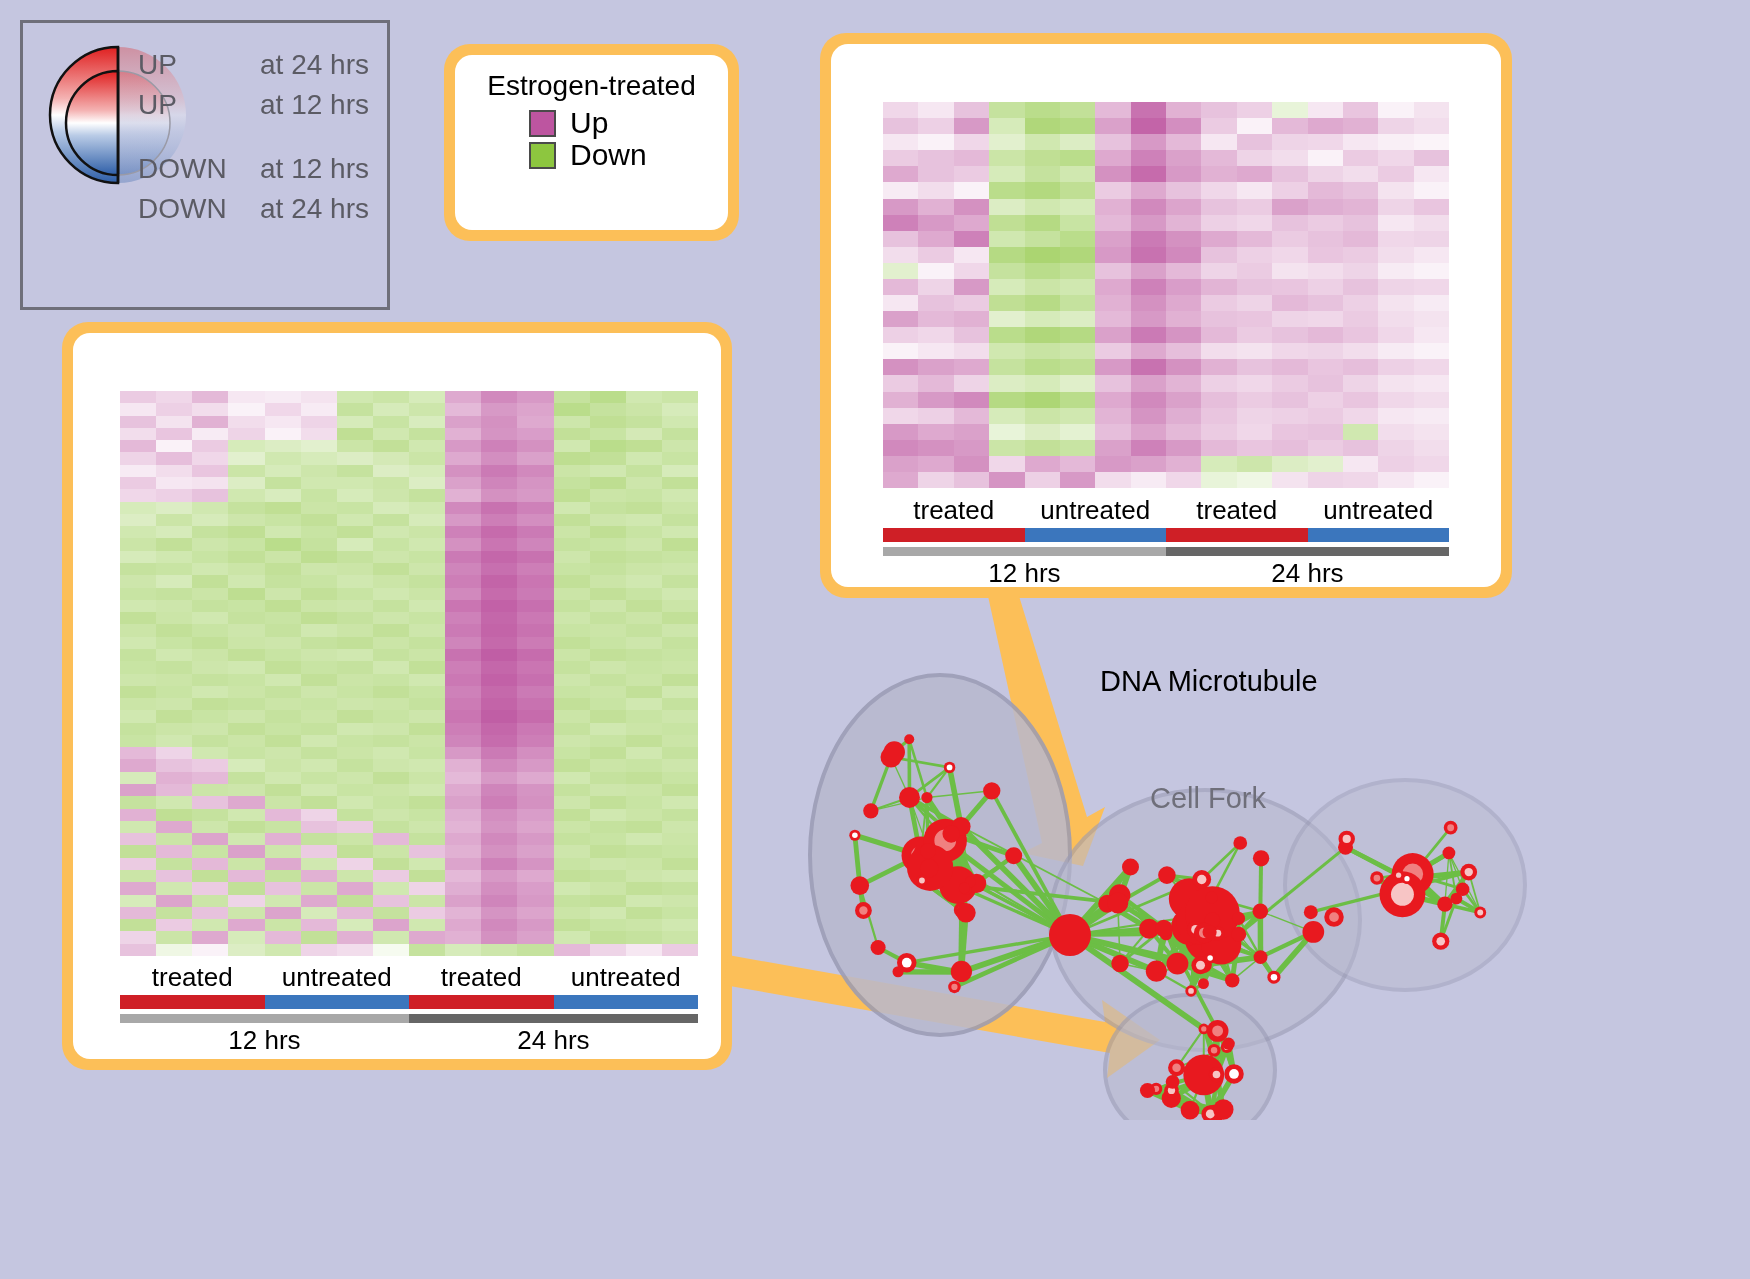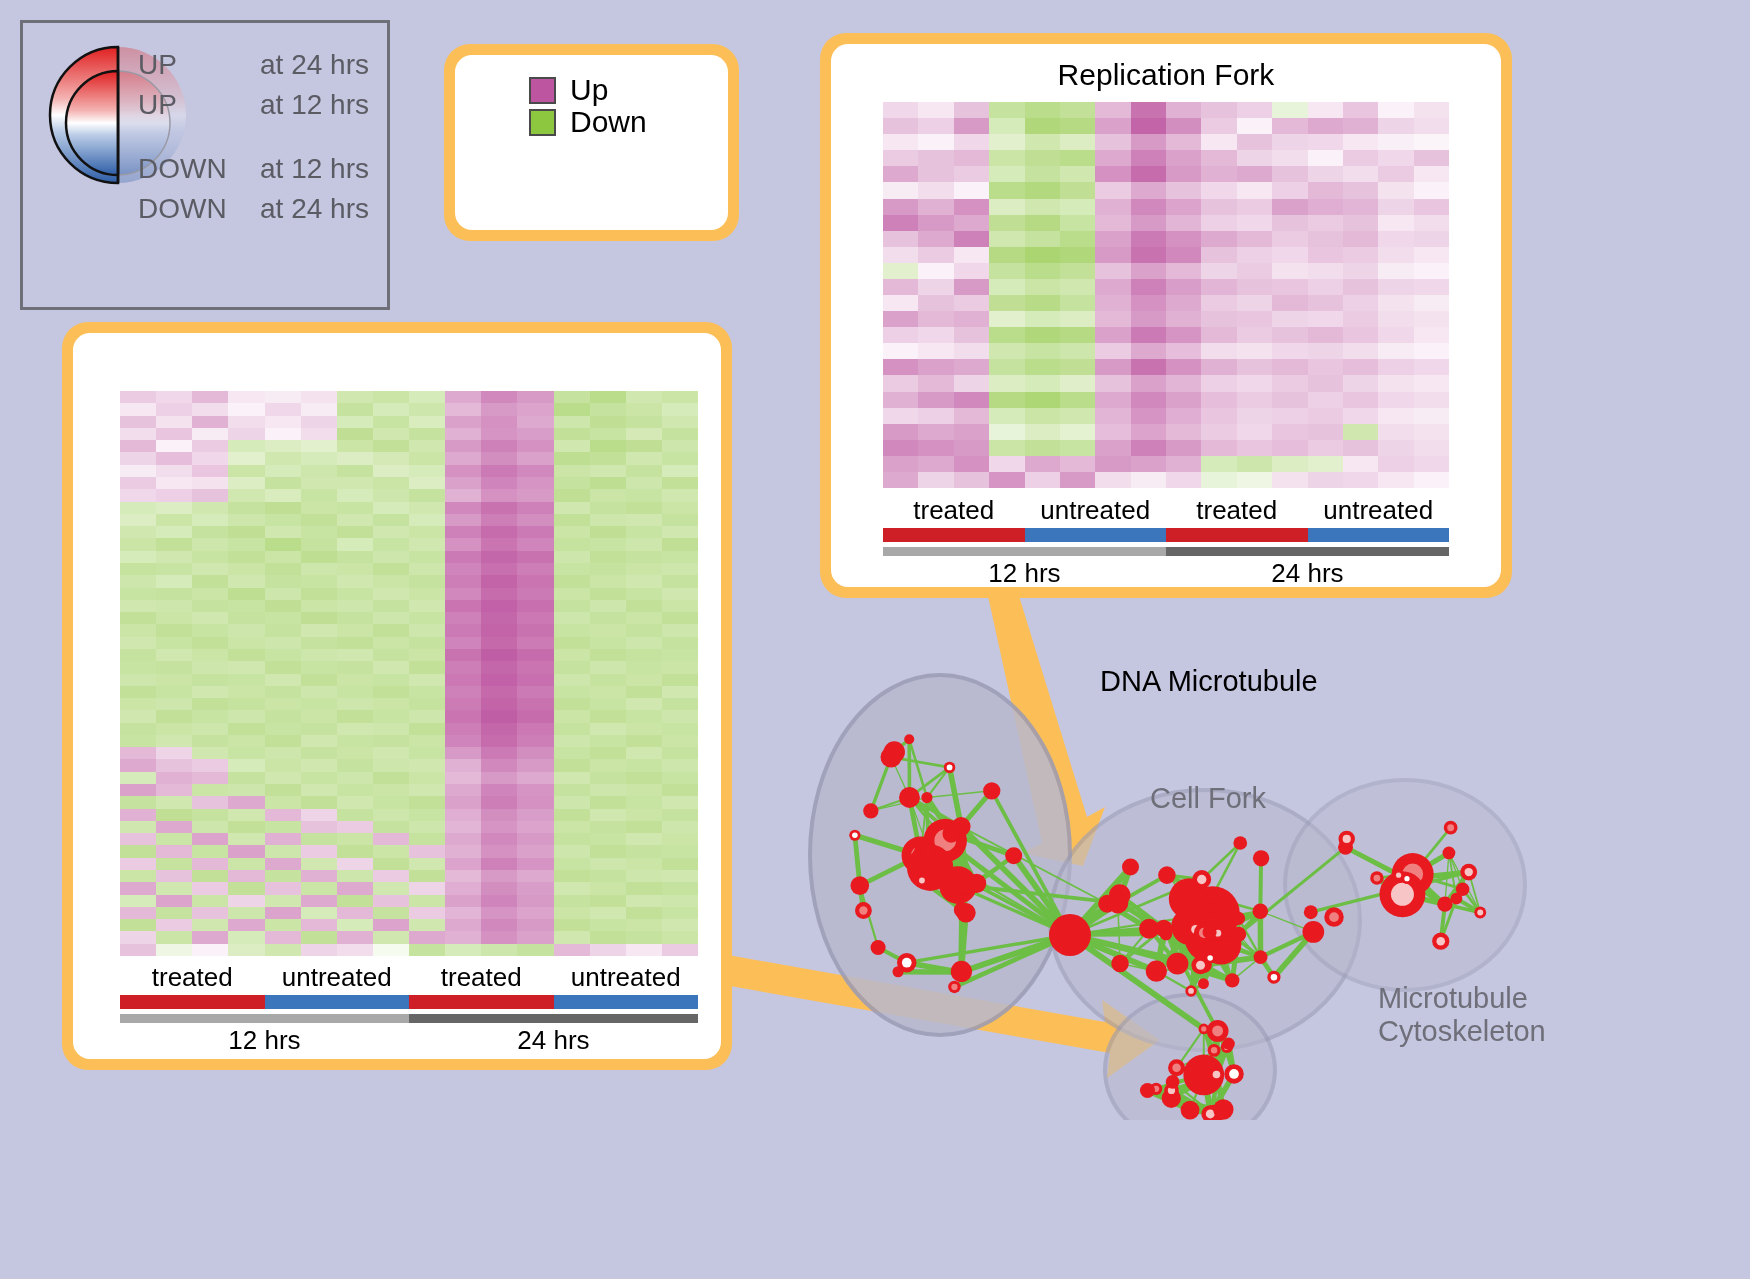--- a/index.html
+++ b/index.html
@@ -115,36 +115,36 @@
     <div class="key-text" style="left:237px;top:68px;">at 12 hrs</div>
     <div class="key-text" style="left:115px;top:132px;">DOWN</div>
     <div class="key-text" style="left:237px;top:132px;">at 12 hrs</div>
     <div class="key-text" style="left:115px;top:172px;">DOWN</div>
     <div class="key-text" style="left:237px;top:172px;">at 24 hrs</div>
 
   </div>
 
   <div class="panel" id="legend-panel">
     <div class="panel-inner">
+      <div class="legend-title">Estrogen-treated</div>
       <div class="legend-rows">
         <div class="legend-row">
           <span class="swatch" id="sw-up" style="background: rgb(189, 85, 160);"></span>
           <span class="legend-label">Up</span>
         </div>
         <div class="legend-row">
           <span class="swatch" id="sw-down" style="background: rgb(141, 198, 63);"></span>
           <span class="legend-label">Down</span>
         </div>
       </div>
     </div>
   </div>
 
   <div class="panel" id="rep-panel">
     <div class="panel-inner">
-      <div class="hm-title">Replication Fork</div>
       <div class="heat-wrap" id="rep-heat-wrap" style="left:52px;top:58px;width:566px;height:386px;">
         <div class="heat" id="rep-heat" style="grid-template-columns: repeat(16, 1fr); grid-template-rows: repeat(24, 1fr);">
             <div style="background: rgb(240, 215, 233);"></div>
             <div style="background: rgb(246, 231, 242);"></div>
             <div style="background: rgb(231, 194, 221);"></div>
             <div style="background: rgb(197, 226, 158);"></div>
             <div style="background: rgb(186, 221, 139);"></div>
             <div style="background: rgb(194, 224, 152);"></div>
             <div style="background: rgb(228, 185, 216);"></div>
             <div style="background: rgb(200, 114, 176);"></div>
@@ -2121,18 +2121,14 @@
           <circle cx="443.33563986550456" cy="489.4634999245545" r="10.190888615790755" fill="#e8191f"></circle>
         </g>
         <g>
           <circle cx="290" cy="315" r="21" fill="#e8191f"></circle>
         </g>
       </g>
   </svg>
 
   <div class="cluster-label" id="label-dna">DNA Microtubule</div>
   <div class="cluster-label" id="label-cc">Cell Fork</div>
-  <div class="cluster-label" id="label-mt">
-    <div>Microtubule</div>
-    <div>Cytoskeleton</div>
-  </div>
 
 </div>
 
 </body></html>

